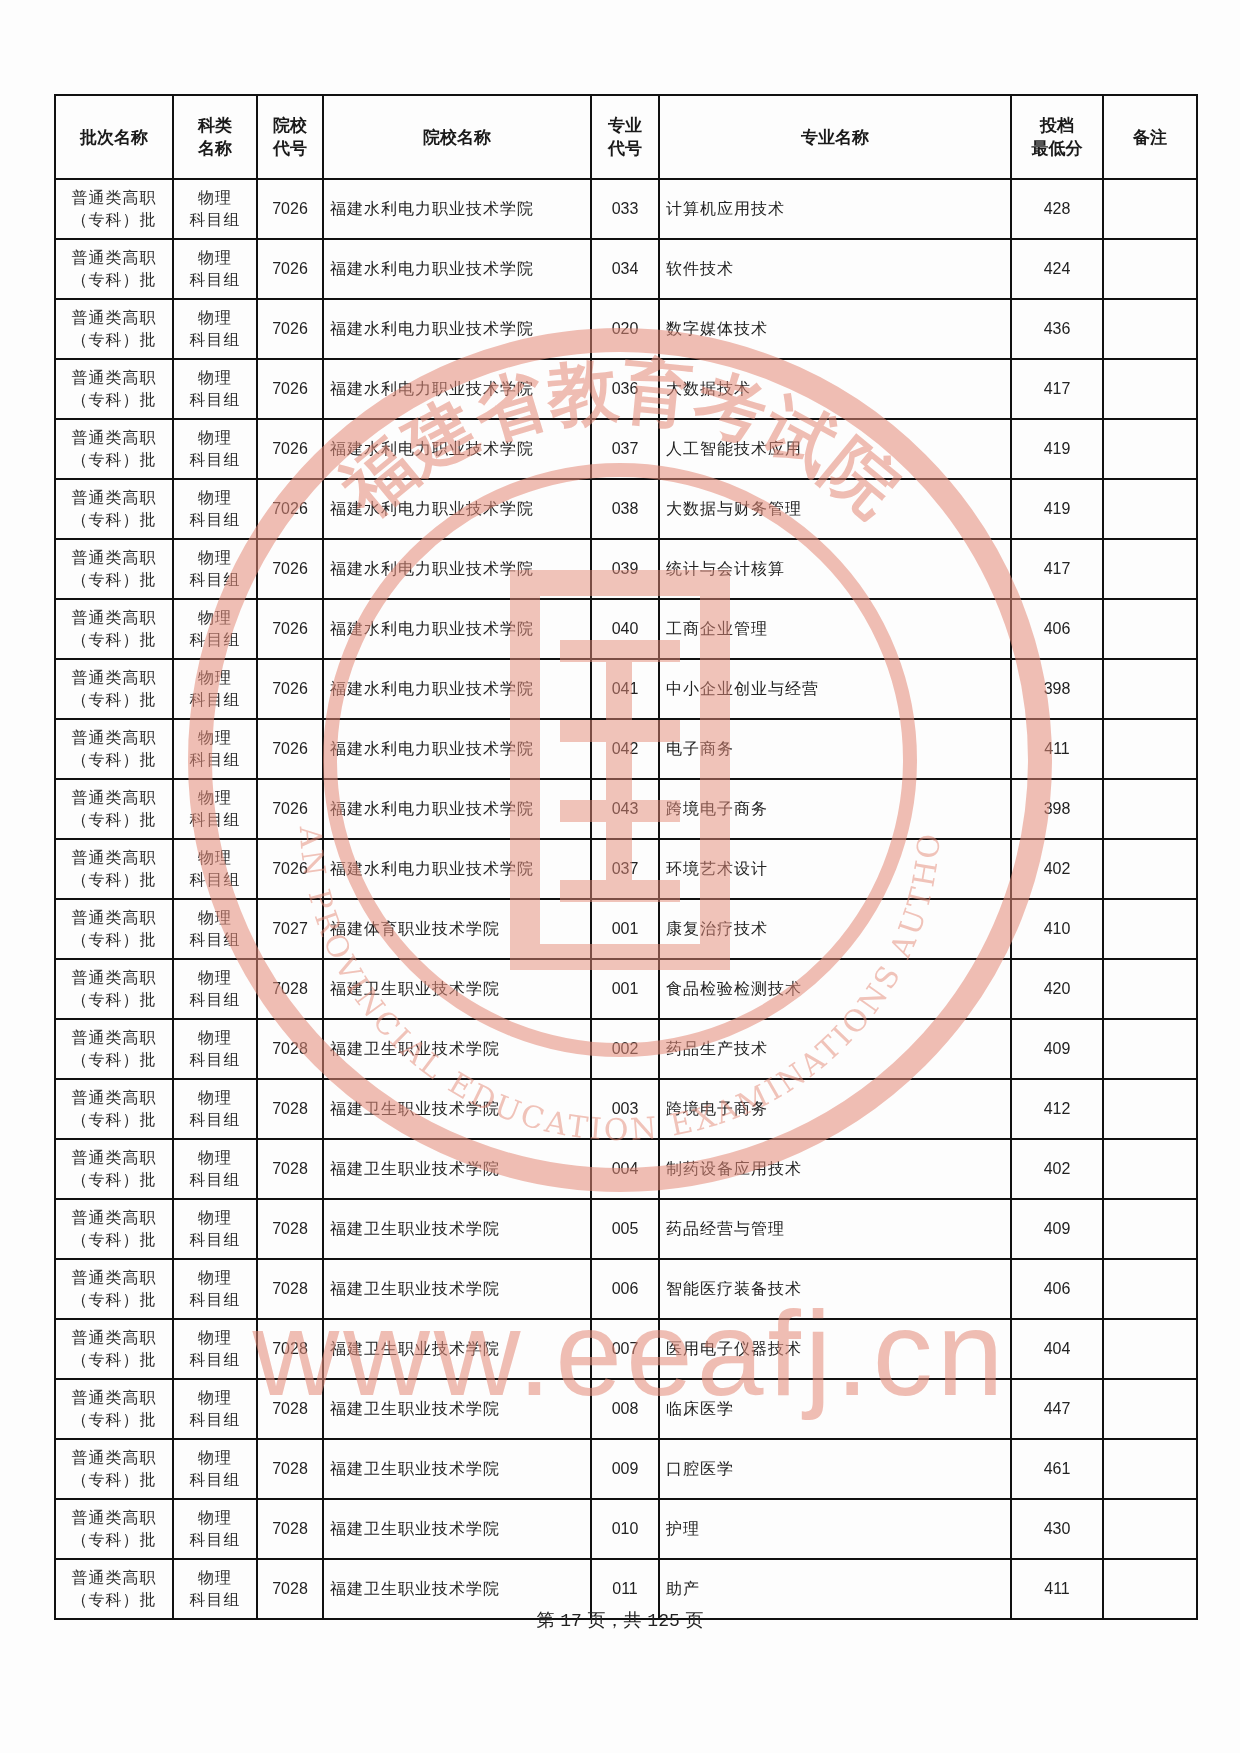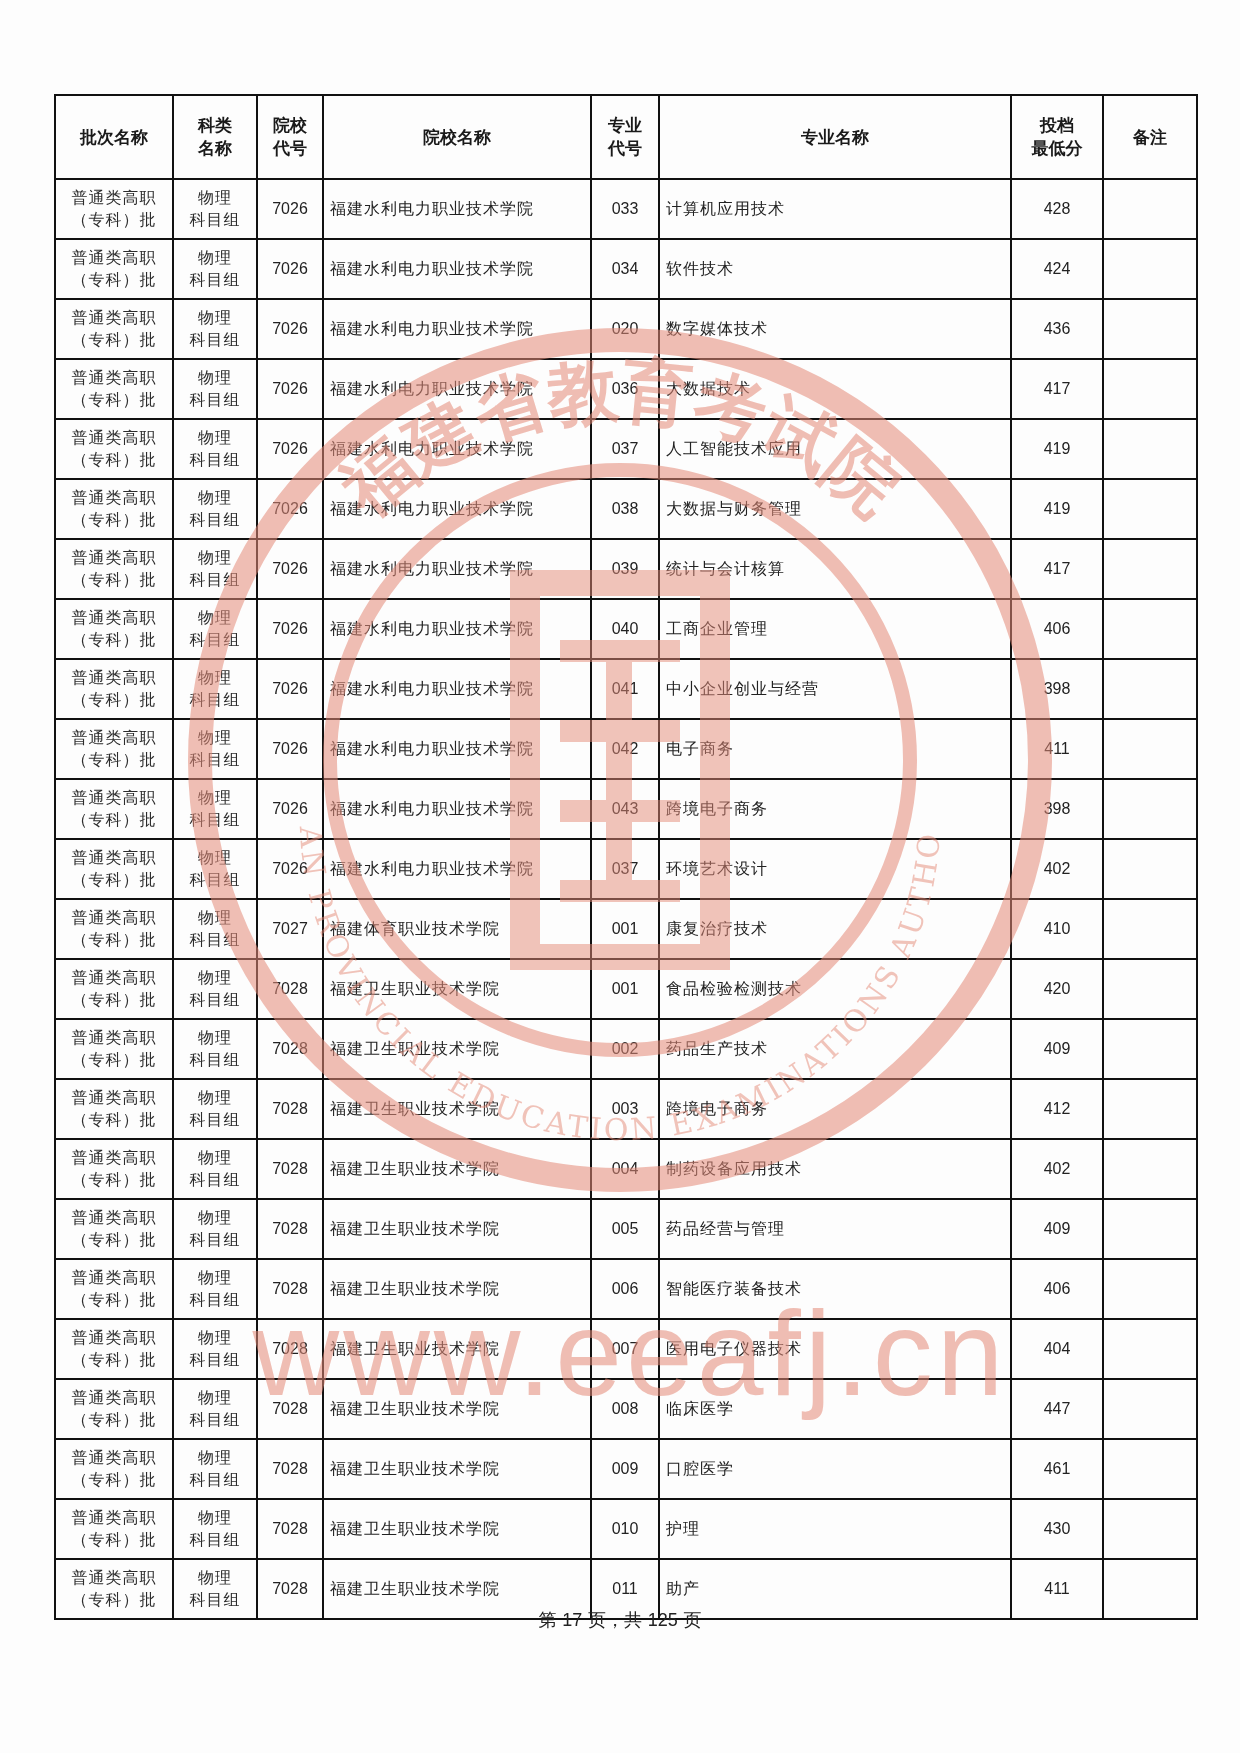--- a/index.html
+++ b/index.html
@@ -81,21 +81,21 @@
       position: absolute;
       top: 1608px;
       left: 0;
       width: 1240px;
       text-align: center;
       font-size: 18px;
       color: #222;
       z-index: 1;
     }
     .footer .num {
-      font-family: Liberation Sans, sans-serif;
+      font-family: Liberation Mono, monospace;
     }
   </style>
 </head>
 <body>
 
 <div class="page">
 
   <table class="admission-table">
     <colgroup>
       <col style="width:118px">

